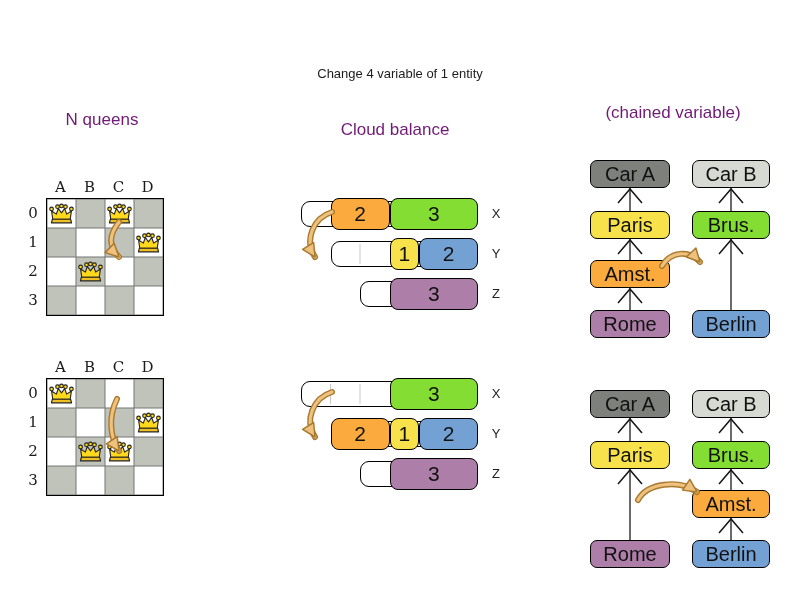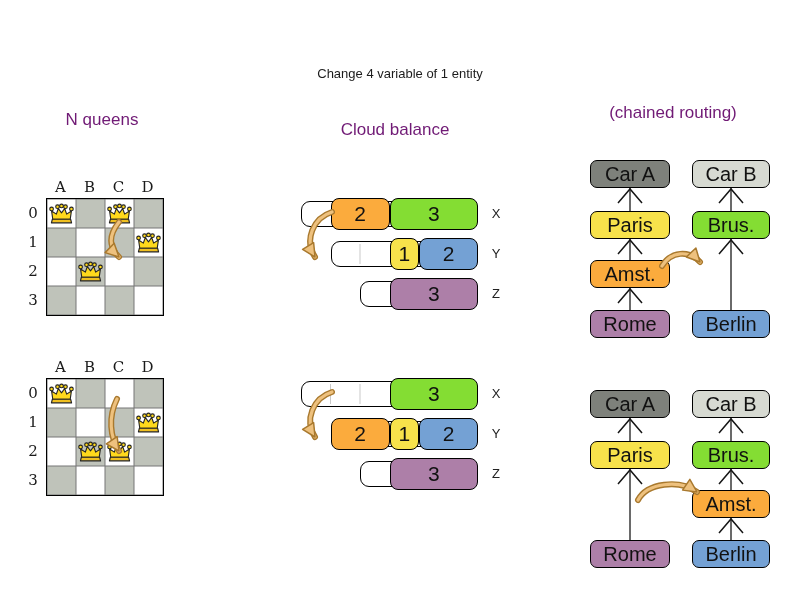--- a/index.html
+++ b/index.html
@@ -25,21 +25,21 @@
   .cell{position:absolute;width:29px;height:29px;box-shadow:inset 0 0 0 0.5px #777;}
 </style>
 </head>
 <body>
 
 <div class="page">
   <div class="subtitle">Change 4 variable of 1 entity</div>
   <div class="hdr" id="hdr-nqueens">N queens</div>
   <div class="hdr" id="hdr-cloud">Cloud balance</div>
   <div class="hdr" id="hdr-vehicle">
-    <div>(chained routing)</div>
+    <div>(chained variable)</div>
   </div>
   <div id="canvas">
       <div class="abs serif" style="left: 46px; top: 178px; width: 29px; text-align: center;">A</div>
       <div class="abs serif" style="left: 75px; top: 178px; width: 29px; text-align: center;">B</div>
       <div class="abs serif" style="left: 104px; top: 178px; width: 29px; text-align: center;">C</div>
       <div class="abs serif" style="left: 133px; top: 178px; width: 29px; text-align: center;">D</div>
       <div class="abs serif" style="left: 24px; top: 204px; width: 18px; text-align: center;">0</div>
       <div class="abs serif" style="left: 24px; top: 233px; width: 18px; text-align: center;">1</div>
       <div class="abs serif" style="left: 24px; top: 262px; width: 18px; text-align: center;">2</div>
       <div class="abs serif" style="left: 24px; top: 291px; width: 18px; text-align: center;">3</div>

